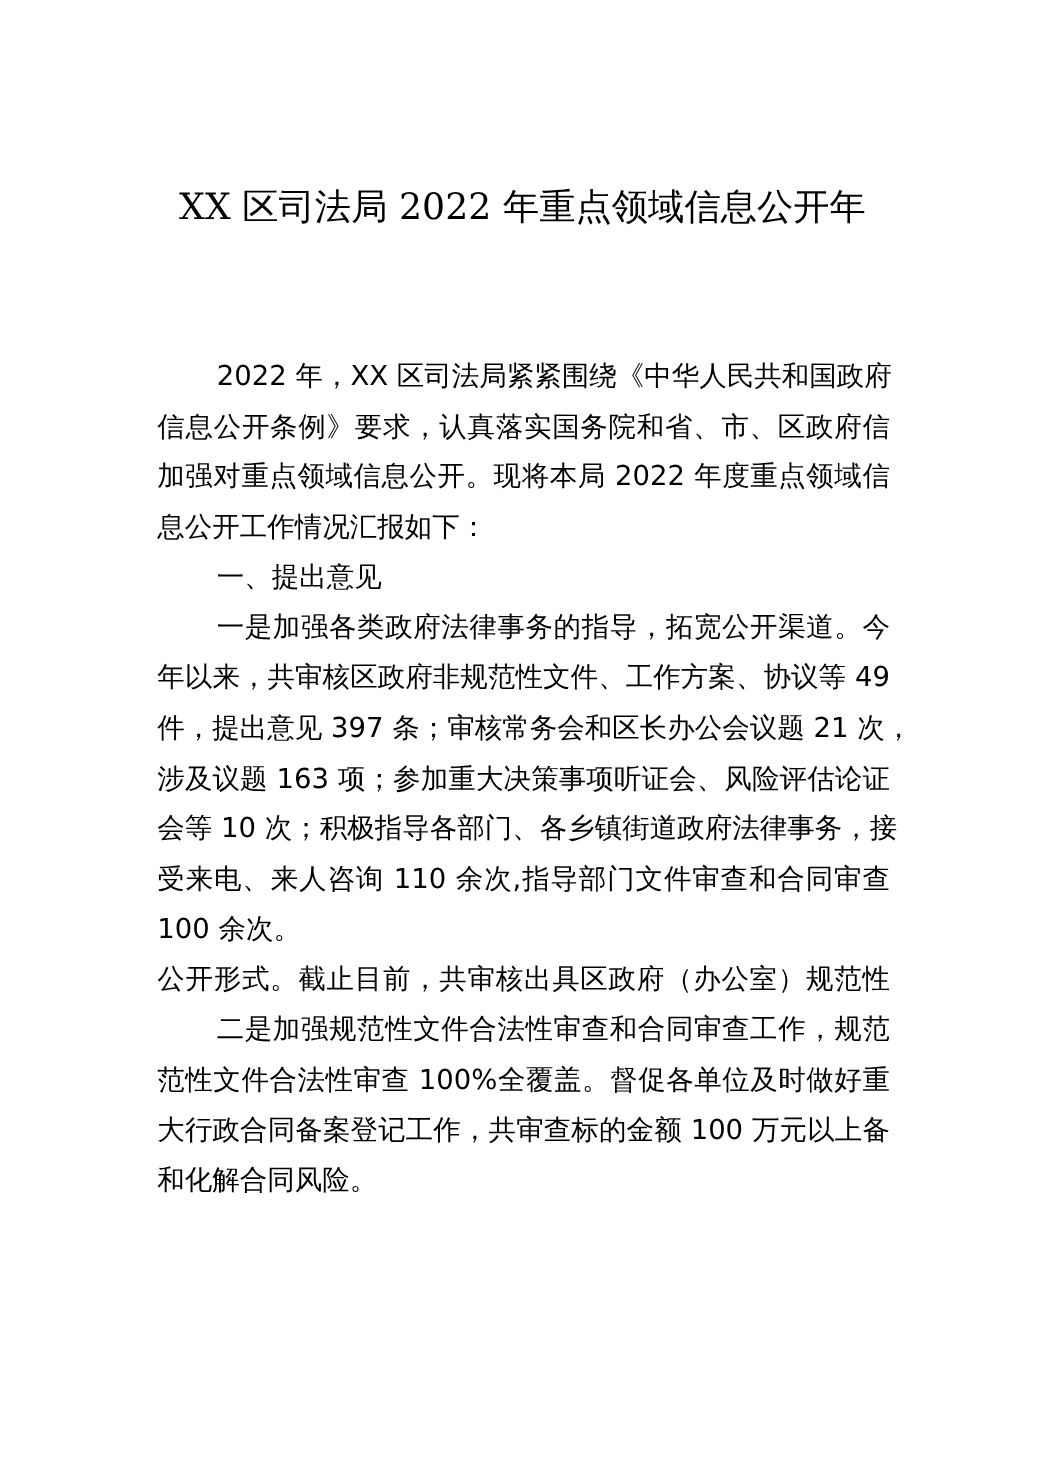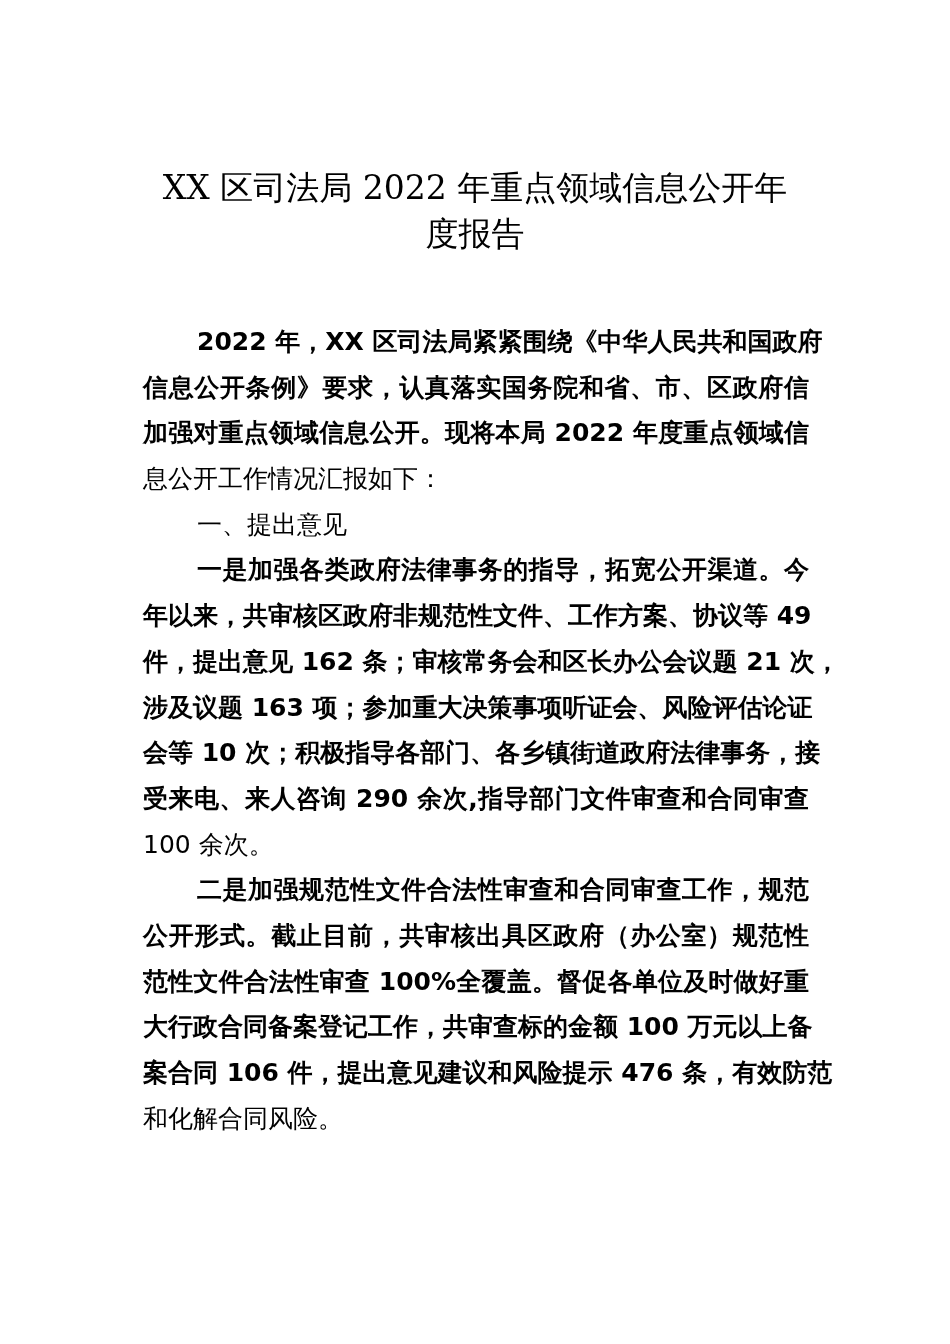--- a/index.html
+++ b/index.html
@@ -46,60 +46,57 @@
       line-height: 45.7px;
     }
     .line {
       display: block;
       white-space: nowrap;
       height: 45.7px;
     }
     .line.justify {
       text-align: justify;
       text-align-last: justify;
-      font-weight: bold;
     }
     .indent { padding-left: 54px; }
   </style>
 </head>
 <body>
 
 <div class="page">
 
   <h1 class="title">
     <span class="line">XX 区司法局  2022 年重点领域信息公开年</span>
-    <span class="line">度报告</span>
   </h1>
 
   <div class="body">
 
     <div>
       <span class="line justify indent">2022 年，XX 区司法局紧紧围绕《中华人民共和国政府</span>
       <span class="line justify">信息公开条例》要求，认真落实国务院和省、市、区政府信</span>
       <span class="line justify">加强对重点领域信息公开。现将本局 2022  年度重点领域信</span>
       <span class="line">息公开工作情况汇报如下：</span>
     </div>
 
     <div>
       <span class="line indent">一、提出意见</span>
     </div>
 
     <div>
       <span class="line justify indent">一是加强各类政府法律事务的指导，拓宽公开渠道。今</span>
       <span class="line justify">年以来，共审核区政府非规范性文件、工作方案、协议等 49</span>
-      <span class="line justify">件，提出意见 162 条；审核常务会和区长办公会议题 21 次，</span>
+      <span class="line justify">件，提出意见 397 条；审核常务会和区长办公会议题 21 次，</span>
       <span class="line justify">涉及议题 163 项；参加重大决策事项听证会、风险评估论证</span>
       <span class="line justify">会等 10 次；积极指导各部门、各乡镇街道政府法律事务，接</span>
-      <span class="line justify">受来电、来人咨询 290  余次,指导部门文件审查和合同审查</span>
+      <span class="line justify">受来电、来人咨询 110  余次,指导部门文件审查和合同审查</span>
       <span class="line">100 余次。</span>
     </div>
 
     <div>
+      <span class="line justify">公开形式。截止目前，共审核出具区政府（办公室）规范性</span>
       <span class="line justify indent">二是加强规范性文件合法性审查和合同审查工作，规范</span>
-      <span class="line justify">公开形式。截止目前，共审核出具区政府（办公室）规范性</span>
       <span class="line justify">范性文件合法性审查 100%全覆盖。督促各单位及时做好重</span>
       <span class="line justify">大行政合同备案登记工作，共审查标的金额 100 万元以上备</span>
-      <span class="line justify">案合同 106 件，提出意见建议和风险提示 476 条，有效防范</span>
       <span class="line">和化解合同风险。</span>
     </div>
 
   </div>
 </div>
 
 </body></html>

